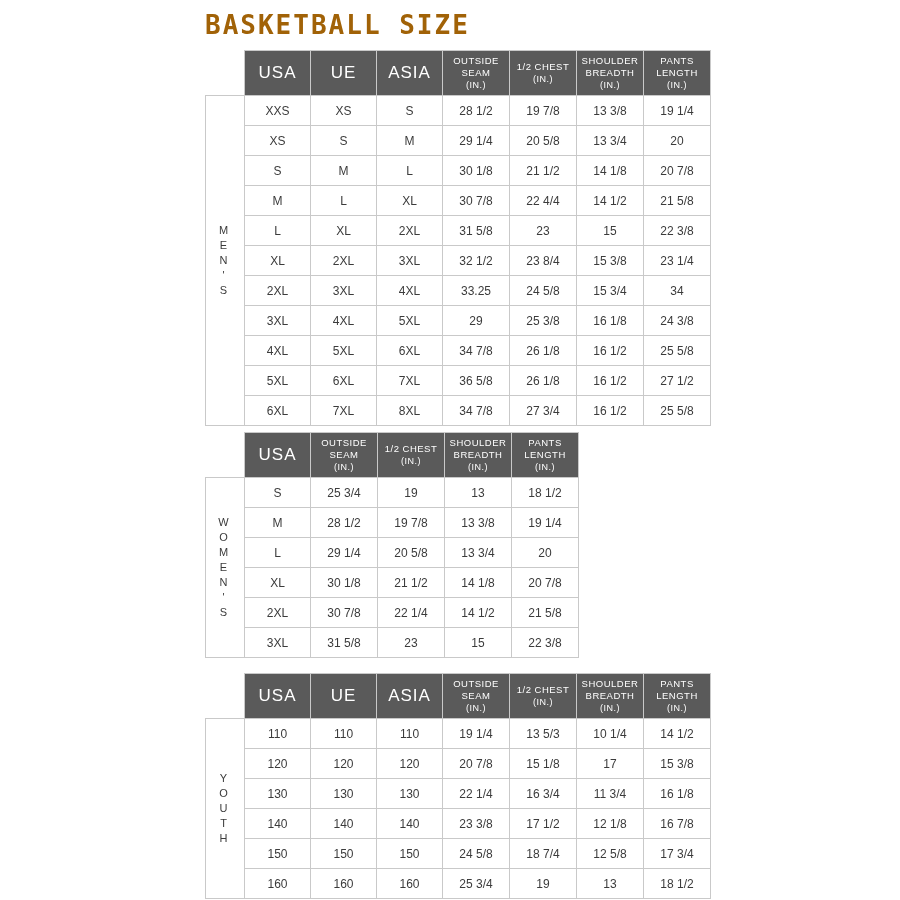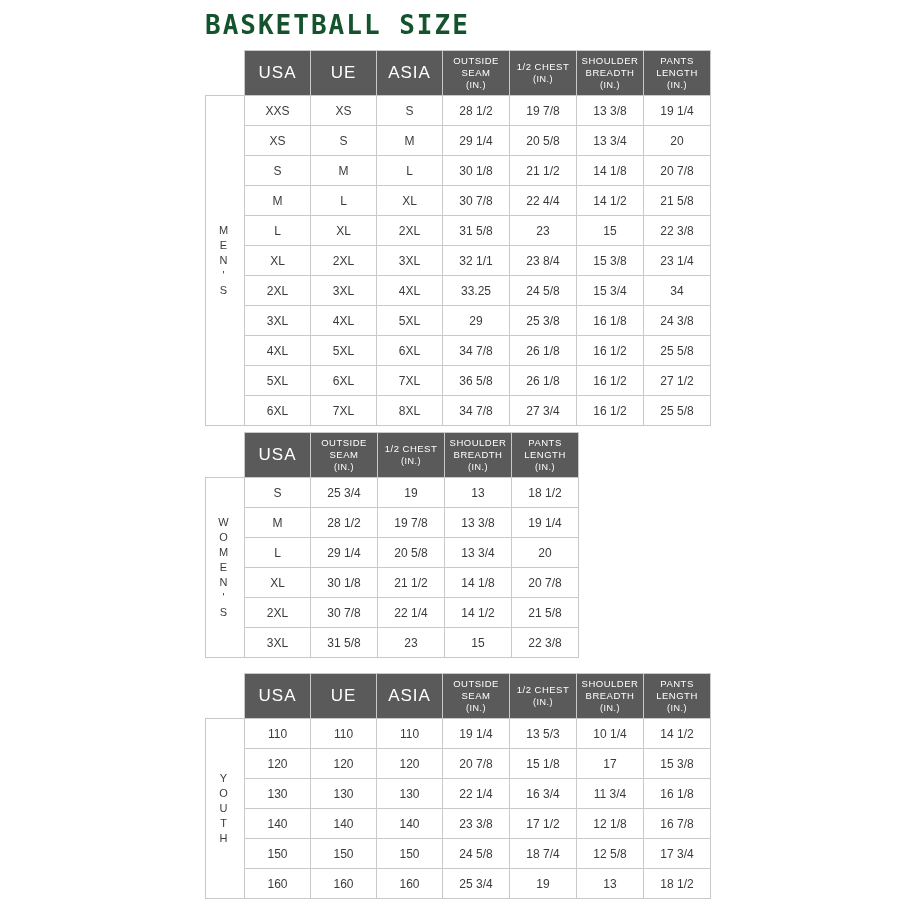--- a/index.html
+++ b/index.html
@@ -21,21 +21,21 @@
     height: 900px;
   }
   .title {
     position: absolute;
     left: 205px;
     top: 10px;
     font-family: "DejaVu Sans Mono", monospace;
     font-weight: bold;
     font-size: 26px;
     letter-spacing: 2px;
-    color: #14532d;
+    color: #a16207;
   }
 
   table.size-table {
     border-collapse: collapse;
     table-layout: fixed;
     font-size: 12px;
     color: #3b3b3b;
   }
   table.size-table td, table.size-table th {
     border: 1px solid #c9c9c9;
@@ -179,21 +179,21 @@
         <td class="data">2XL</td>
         <td class="data">31 5/8</td>
         <td class="data">23</td>
         <td class="data">15</td>
         <td class="data">22 3/8</td>
       </tr>
       <tr>
         <td class="data">XL</td>
         <td class="data">2XL</td>
         <td class="data">3XL</td>
-        <td class="data">32 1/1</td>
+        <td class="data">32 1/2</td>
         <td class="data">23 8/4</td>
         <td class="data">15 3/8</td>
         <td class="data">23 1/4</td>
       </tr>
       <tr>
         <td class="data">2XL</td>
         <td class="data">3XL</td>
         <td class="data">4XL</td>
         <td class="data">33.25</td>
         <td class="data">24 5/8</td>

